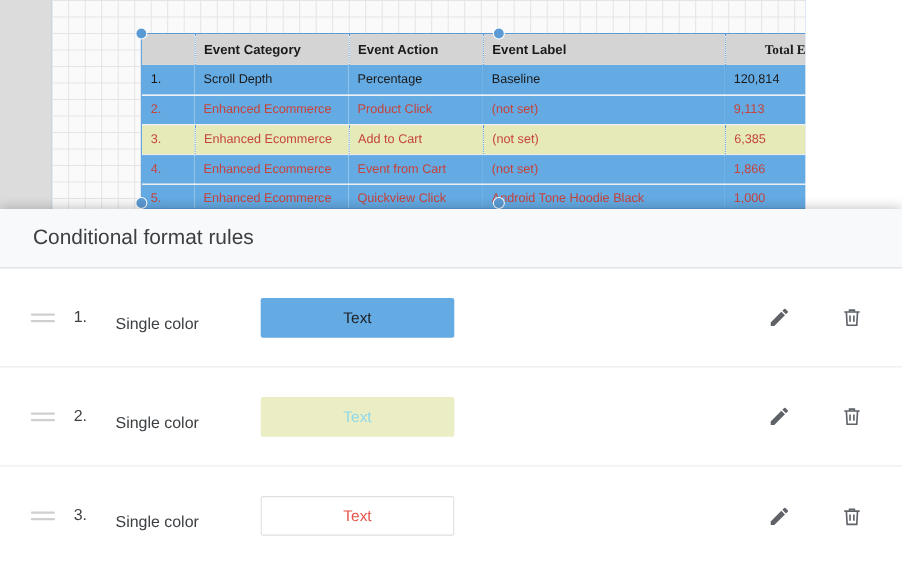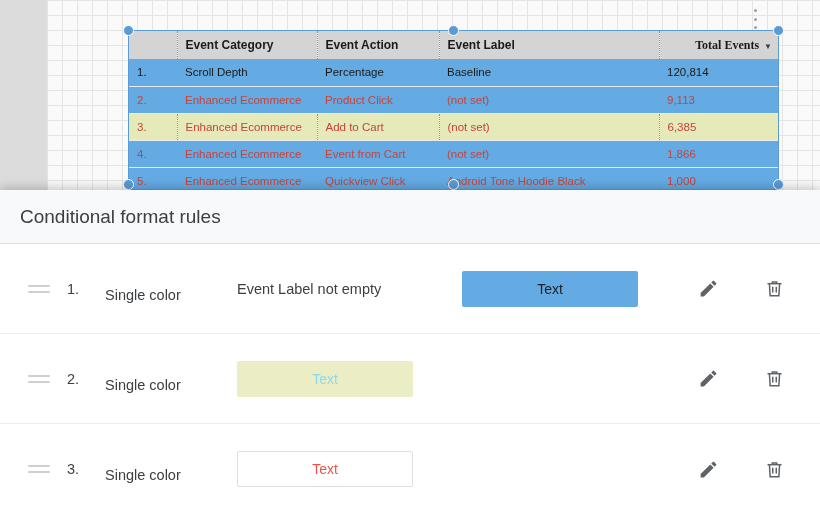--- a/index.html
+++ b/index.html
@@ -5,21 +5,21 @@
   * { box-sizing: border-box; margin: 0; padding: 0; }
   html, body {
     width: 820px; height: 524px;
     font-family: "Liberation Sans", sans-serif;
     overflow: hidden;
     background: #ffffff;
   }
 
   
   .editor-bg {
-    position: absolute; left: 0; top: 0; width: 820px; height: 200px;
+    position: absolute; left: 0; top: 0; width: 732px; height: 200px;
     background: #3b82f6; overflow: hidden;
   }
   .left-panel {
     position: absolute; left: 0; top: 0; width: 47px; height: 200px;
     background: #dcdcdc;
   }
   .canvas-grid {
     position: absolute; left: 47px; top: 0; width: 773px; height: 200px;
     background-color: #fafafa;
     background-image:
@@ -77,21 +77,21 @@
   .col-b { width: 122px; } .col-c { width: 220px; } .col-d { width: 121px; }
 
   
   .dialog {
     position: absolute; left: 0; top: 190px; width: 820px; height: 334px;
     background: #ffffff; box-shadow: 0 -2px 10px rgba(0,0,0,0.22);
     z-index: 20;
   }
   .dialog-header {
     height: 54px; background: #f8f9fa; border-bottom: 1px solid #dadce0;
-    display: flex; align-items: center; padding-left: 20px;
+    display: flex; align-items: center; padding-left: 30px;
   }
   .dialog-title { font-size: 19px; color: #3c4043; font-weight: normal; }
 
   .rule-list { padding: 0; }
   .rule-row {
     display: flex; align-items: center; height: 90px;
     border-bottom: 1px solid #ececec; padding: 0 20px 0 28px;
   }
   .rule-row:last-child { border-bottom: none; }
   .drag-handle {
@@ -213,21 +213,20 @@
 
   <div class="rule-list">
 
     <div class="rule-row">
       <div class="drag-handle">
           <i></i>
           <i></i>
         </div>
       <div class="rule-index">1.</div>
       <div class="rule-type">Single color</div>
-      <div class="rule-cond">Event Label not empty</div>
       <div class="swatch sw-1">Text</div>
       <div class="rule-actions">
         <div class="icon-btn">
           <svg width="21" height="21" viewBox="0 0 24 24" fill="currentColor">
               <path d="M3 17.25V21h3.75L17.81 9.94l-3.75-3.75L3 17.25zM20.71 7.04a1 1 0 0 0 0-1.41l-2.34-2.34a1 1 0 0 0-1.41 0l-1.83 1.83 3.75 3.75 1.83-1.83z"></path>
             </svg>
         </div>
         <div class="icon-btn">
           <svg width="21" height="21" viewBox="0 0 24 24" fill="none" stroke="currentColor" stroke-width="1.7">
               <path d="M4 6.5h16"></path>

